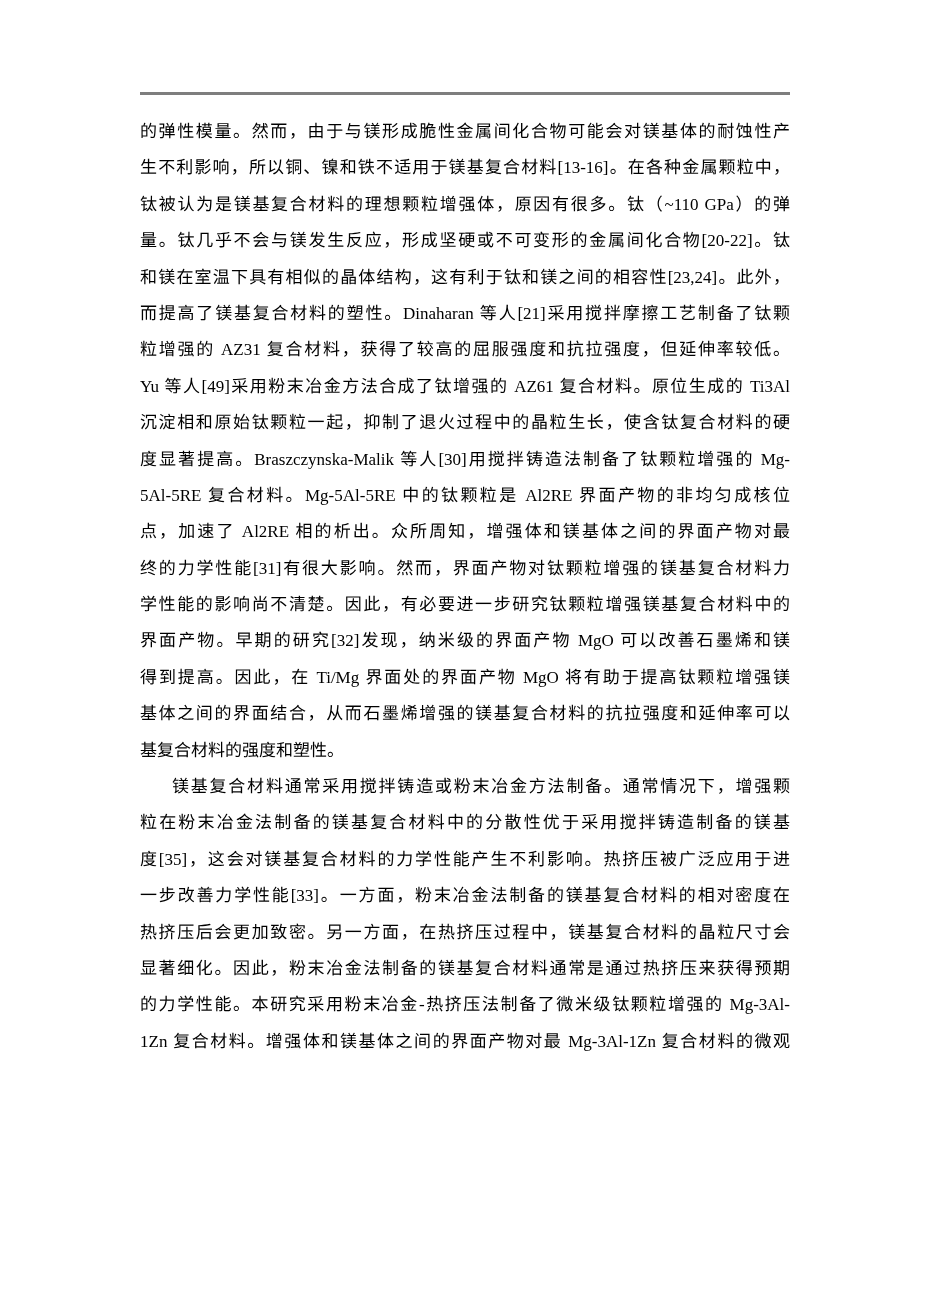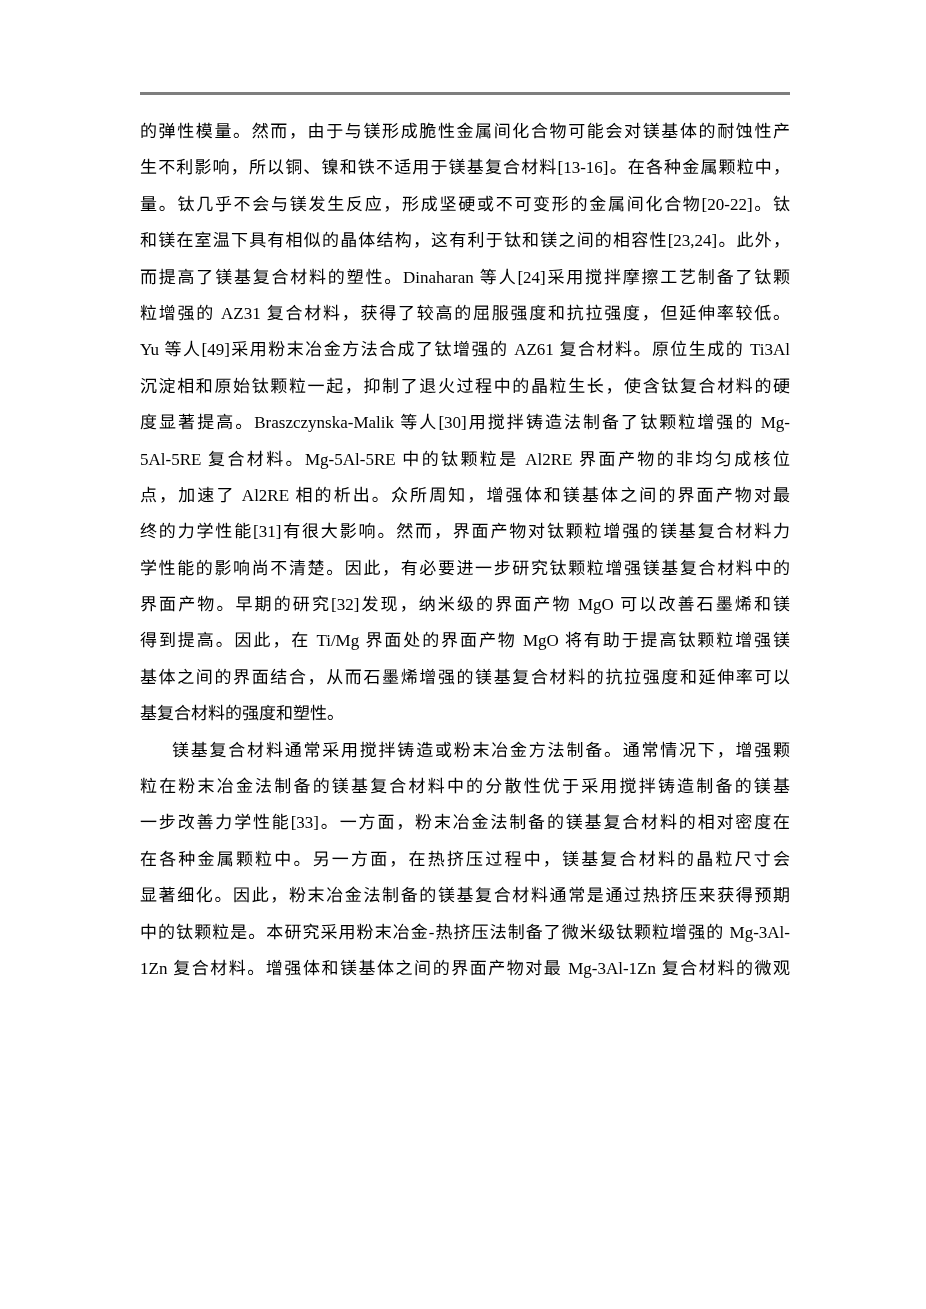--- a/index.html
+++ b/index.html
@@ -52,37 +52,39 @@
 </head>
 <body>
 
 <div class="page">
   <div class="header-rule"></div>
 
   <div class="body-text">
 
     <p class="line">的弹性模量。然而，由于与镁形成脆性金属间化合物可能会对镁基体的耐蚀性产</p>
     <p class="line">生不利影响，所以铜、镍和铁不适用于镁基复合材料[13-16]。在各种金属颗粒中，</p>
+    <p class="line">钛被认为是镁基复合材料的理想颗粒增强体，原因有很多。钛（~110 GPa）的弹</p>
     <p class="line">量。钛几乎不会与镁发生反应，形成坚硬或不可变形的金属间化合物[20-22]。钛</p>
     <p class="line">和镁在室温下具有相似的晶体结构，这有利于钛和镁之间的相容性[23,24]。此外，</p>
-    <p class="line">而提高了镁基复合材料的塑性。Dinaharan 等人[24]采用搅拌摩擦工艺制备了钛颗</p>
+    <p class="line">而提高了镁基复合材料的塑性。Dinaharan 等人[21]采用搅拌摩擦工艺制备了钛颗</p>
     <p class="line">粒增强的 AZ31 复合材料，获得了较高的屈服强度和抗拉强度，但延伸率较低。</p>
     <p class="line">Yu 等人[49]采用粉末冶金方法合成了钛增强的 AZ61 复合材料。原位生成的 Ti3Al</p>
     <p class="line">沉淀相和原始钛颗粒一起，抑制了退火过程中的晶粒生长，使含钛复合材料的硬</p>
     <p class="line">度显著提高。Braszczynska-Malik 等人[30]用搅拌铸造法制备了钛颗粒增强的 Mg-</p>
     <p class="line">5Al-5RE 复合材料。Mg-5Al-5RE 中的钛颗粒是 Al2RE 界面产物的非均匀成核位</p>
     <p class="line">点，加速了 Al2RE 相的析出。众所周知，增强体和镁基体之间的界面产物对最</p>
     <p class="line">终的力学性能[31]有很大影响。然而，界面产物对钛颗粒增强的镁基复合材料力</p>
     <p class="line">学性能的影响尚不清楚。因此，有必要进一步研究钛颗粒增强镁基复合材料中的</p>
     <p class="line">界面产物。早期的研究[32]发现，纳米级的界面产物 MgO 可以改善石墨烯和镁</p>
     <p class="line">得到提高。因此，在 Ti/Mg 界面处的界面产物 MgO 将有助于提高钛颗粒增强镁</p>
     <p class="line">基体之间的界面结合，从而石墨烯增强的镁基复合材料的抗拉强度和延伸率可以</p>
     <p class="line para-end">基复合材料的强度和塑性。</p>
 
     <p class="line indent">镁基复合材料通常采用搅拌铸造或粉末冶金方法制备。通常情况下，增强颗</p>
     <p class="line">粒在粉末冶金法制备的镁基复合材料中的分散性优于采用搅拌铸造制备的镁基</p>
+    <p class="line">度[35]，这会对镁基复合材料的力学性能产生不利影响。热挤压被广泛应用于进</p>
     <p class="line">一步改善力学性能[33]。一方面，粉末冶金法制备的镁基复合材料的相对密度在</p>
-    <p class="line">在各种金属颗粒中。另一方面，在热挤压过程中，镁基复合材料的晶粒尺寸会</p>
+    <p class="line">热挤压后会更加致密。另一方面，在热挤压过程中，镁基复合材料的晶粒尺寸会</p>
     <p class="line">显著细化。因此，粉末冶金法制备的镁基复合材料通常是通过热挤压来获得预期</p>
-    <p class="line">中的钛颗粒是。本研究采用粉末冶金-热挤压法制备了微米级钛颗粒增强的 Mg-3Al-</p>
+    <p class="line">的力学性能。本研究采用粉末冶金-热挤压法制备了微米级钛颗粒增强的 Mg-3Al-</p>
     <p class="line">1Zn 复合材料。增强体和镁基体之间的界面产物对最 Mg-3Al-1Zn 复合材料的微观</p>
   </div>
 </div>
 
 </body></html>

